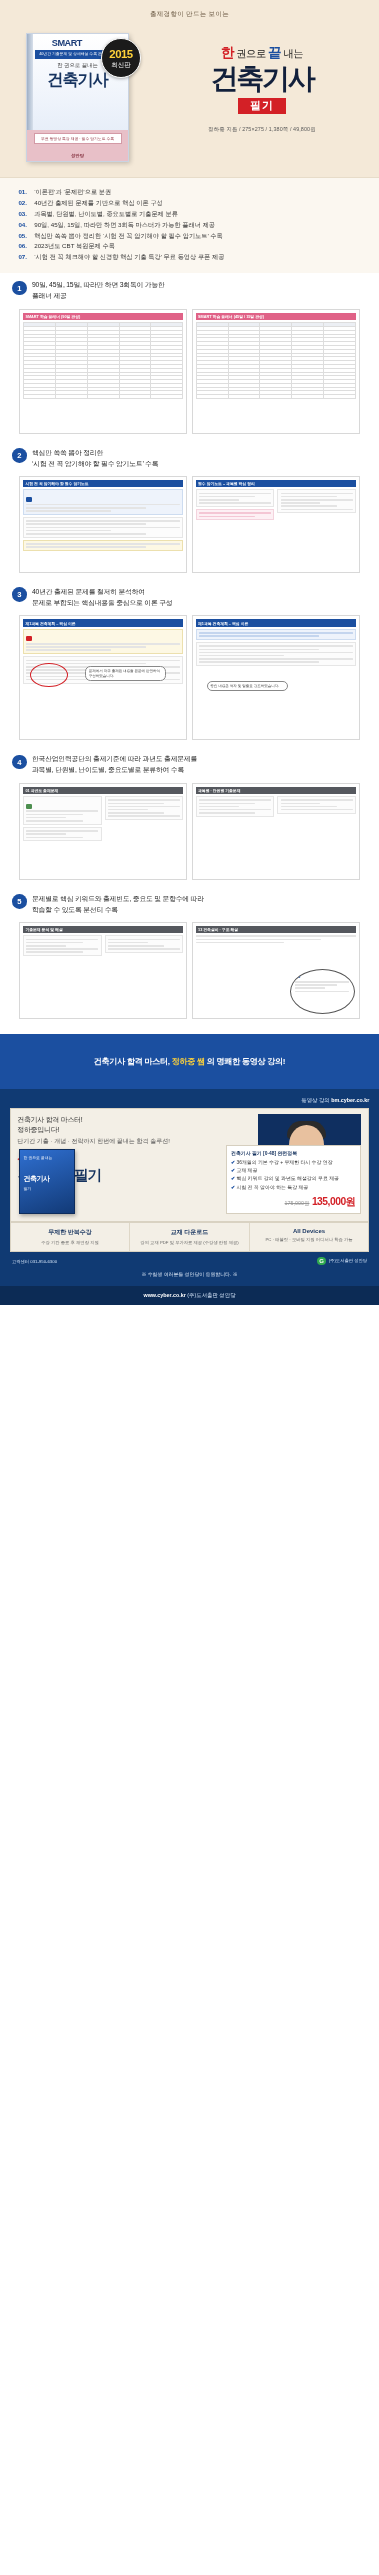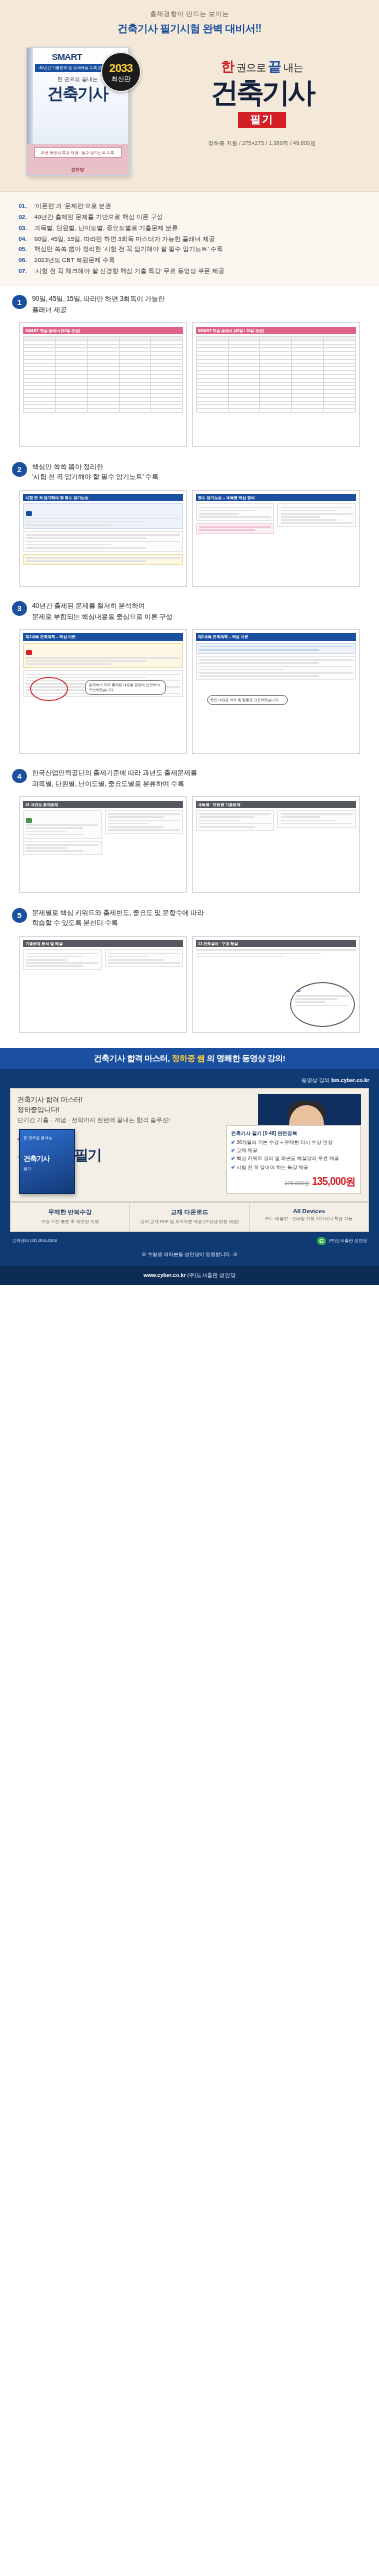--- a/index.html
+++ b/index.html
@@ -207,21 +207,21 @@
     background: #fff; overflow: hidden; padding: 4.3px;
   }
 
   
   .promo-bar {
     margin-top: 8.7px;
     background: #1b4fa0;
     color: #fff;
     text-align: center;
     font-size: 8.1px; font-weight: bold;
-    padding: 5px 0;
+    padding: 22px 0;
     letter-spacing: -0.3px;
   }
   .promo-bar .yl { color: #ffd23a; }
   .promo {
     background: #103a73;
     padding: 7.6px 9.7px 9.7px;
   }
   .promo-url {
     text-align: right; color: #cfe0f5; font-size: 5.4px; margin-bottom: 4.3px;
   }
@@ -312,40 +312,39 @@
     line-height:8.7px; text-align:center; vertical-align:middle; margin-right:1.6px;
   }
 </style>
 </head>
 <body>
 
 <div class="page">
 
   <div class="hero-top">
     <div class="line1">출제경향이 만드는 보이는</div>
-    <div class="line2">건축기사 필기시험 완벽 대비서!!</div>
   </div>
 
   <div class="hero-body">
     <div class="book-wrap">
       <div class="book">
         <div class="spine"></div>
         <div class="bk-brand">SMART</div>
         <div class="bk-band">
             <span>40년간 기출문제 및 상세해설 수록 완벽 대비서</span>
           </div>
         <div class="bk-sub">한 권으로 끝내는</div>
         <div class="bk-title">건축기사</div>
         <div class="bk-foot">
           <div class="fbar">무료 동영상 특강 제공 · 필수 암기노트 수록</div>
           <div class="pub">성안당</div>
         </div>
       </div>
       <div class="badge-new">
-        <span class="y">2033</span>
+        <span class="y">2015</span>
         <span class="t">최신판</span>
       </div>
 
       <div class="hero-right">
         <div class="h-l1">
           <span class="red">한</span>
           <span>권으로</span>
           <span class="blue">끝</span>
           <span>내는</span>
         </div>

